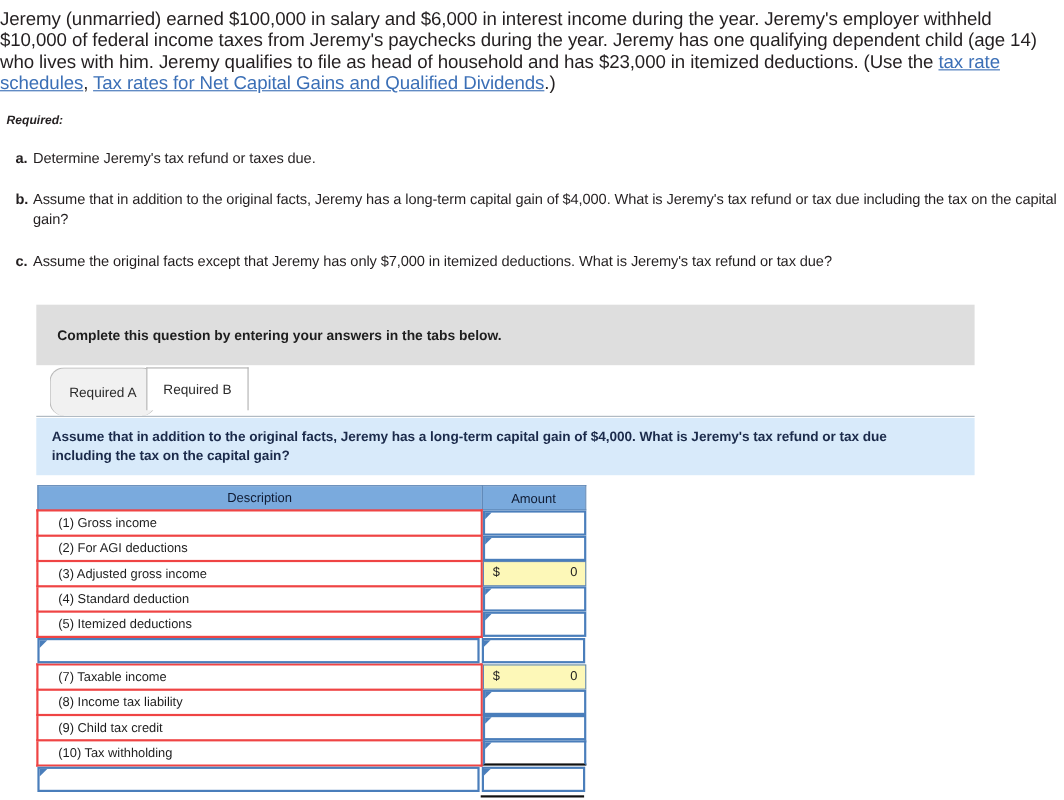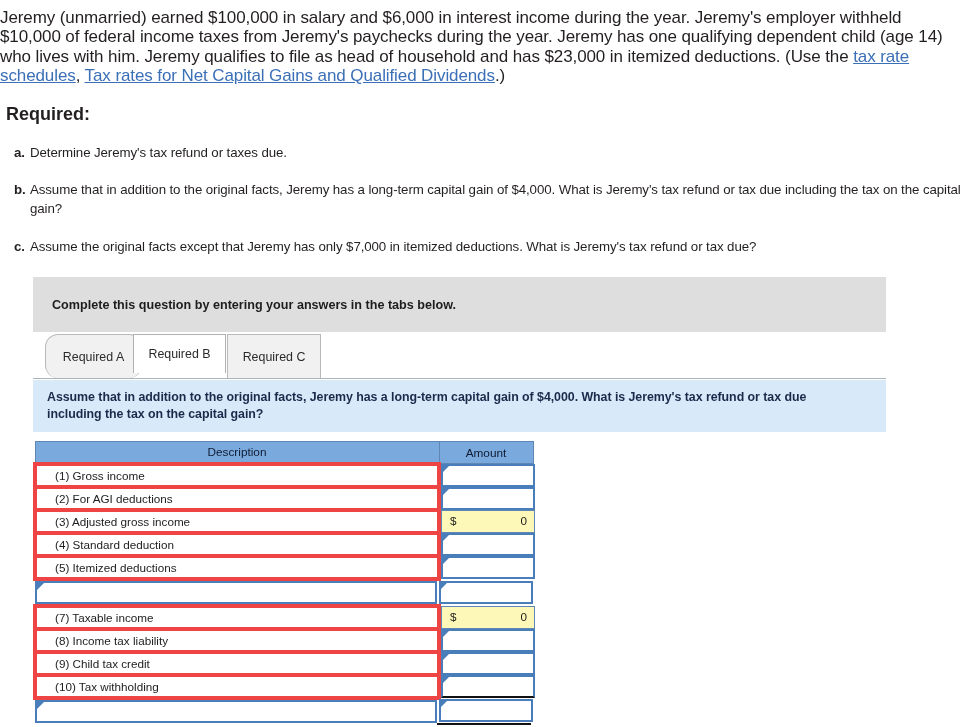--- a/index.html
+++ b/index.html
@@ -23,23 +23,24 @@
   }
   .problem a {
     color: #3b6fb6;
     text-decoration: underline;
     cursor: pointer;
   }
 
   
   .required-head {
     margin: 18px 0 0 6px;
-    font-size: 18px;
+    font-size: 11px;
     font-weight: bold;
     color: #231f20;
+    font-style: italic;
   }
   .req-list { margin: 0; padding: 0; }
   .req-item {
     position: relative;
     margin: 18px 0 0 0;
     padding-left: 30px;
     font-size: 13.3px;
     line-height: 19.4px;
     color: #231f20;
     letter-spacing: -0.1px;
@@ -133,21 +134,21 @@
     border: 1px solid #5f87b5;
     font-size: 11.8px;
     font-weight: normal;
     color: #0f1b33;
     text-align: center;
     padding: 0;
   }
   .wstable td {
     height: 23px;
     padding: 0;
-    border: 4px solid #ef4444;
+    border: 2px solid #ef4444;
     vertical-align: middle;
   }
   td.desc {
     font-size: 11.7px;
     color: #1d1d1d;
     padding-left: 18px;
     background: #ffffff;
   }
   td.amt {
     border: none;
@@ -241,21 +242,20 @@
     </div>
   </div>
 
   <div class="instr-bar">
     <span class="txt">Complete this question by entering your answers in the tabs below.</span>
   </div>
 
   <div class="tabrow">
     <div class="tab" style="left:12px;width:97px;border-radius:13px;">Required A</div>
     <div class="tab active" style="left:100px;width:93px;">Required B</div>
-    <div class="tab" style="left:194px;width:94px;">Required C</div>
   </div>
 
   <div class="info-panel">Assume that in addition to the original facts, Jeremy has a long-term capital gain of $4,000. What is Jeremy's tax refund or tax due including the tax on the capital gain?</div>
 
   <table class="wstable">
     <colgroup>
         <col class="c-desc">
         <col class="c-amt">
       </colgroup>
     <thead>

